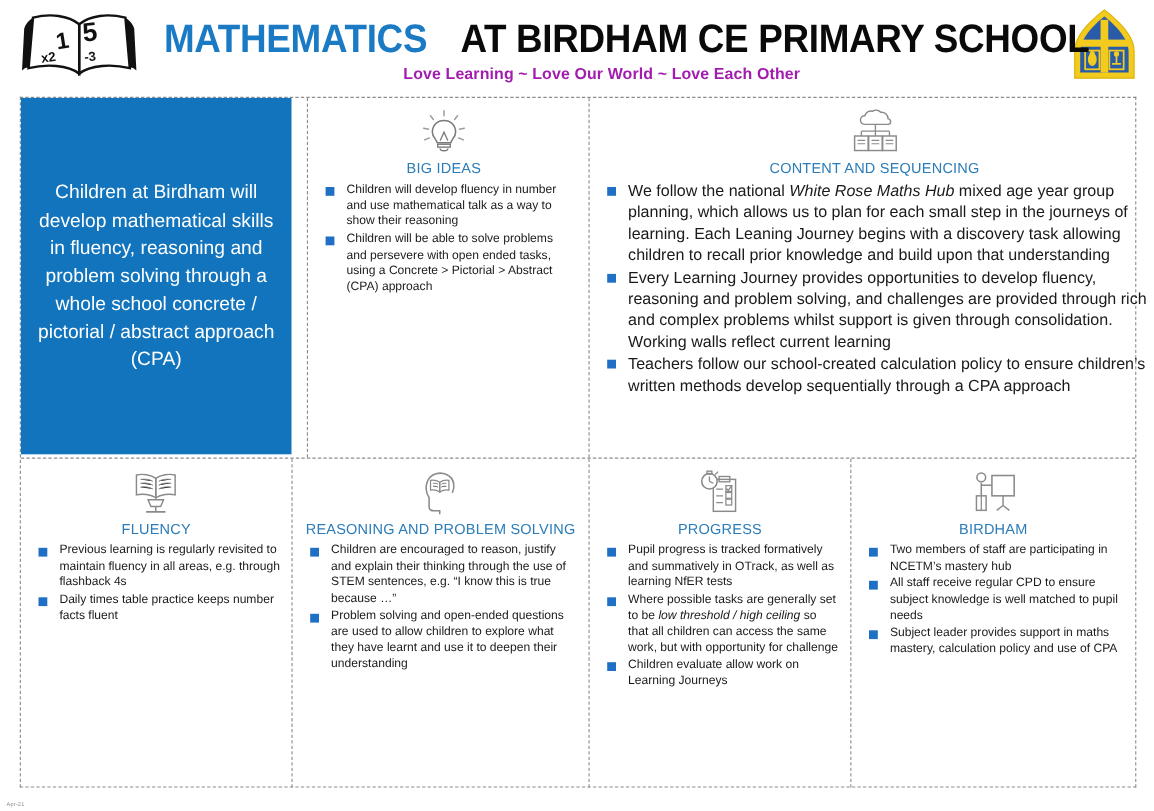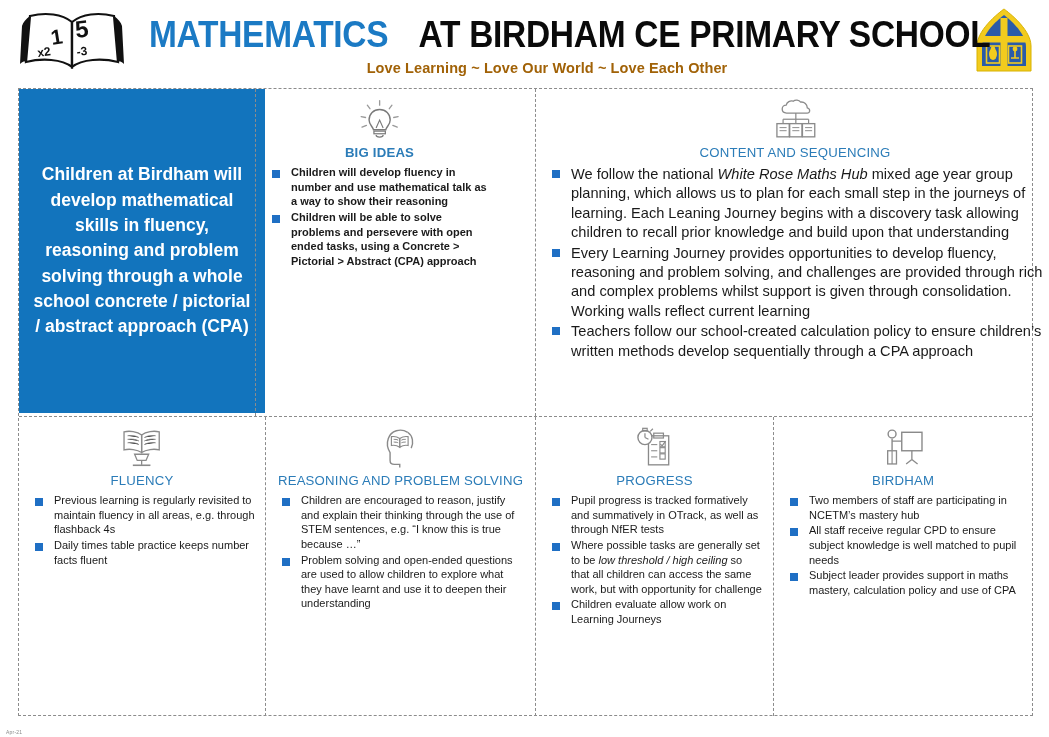--- a/index.html
+++ b/index.html
@@ -60,21 +60,21 @@
   .title-rest { color: #0a0a0a; }
   .tagline {
     position: absolute;
     left: 140px;
     right: 95px;
     top: 60px;
     text-align: center;
     font-family: "Liberation Sans Narrow", "Liberation Sans", sans-serif;
     font-size: 14.5px;
     font-weight: bold;
-    color: #a16207;
+    color: #a21caf;
     letter-spacing: 0.1px;
     white-space: nowrap;
   }
 
   
   .grid {
     position: absolute;
     left: 18px;
     top: 88px;
     width: 1015px;
@@ -119,21 +119,21 @@
     display: flex;
     align-items: center;
     justify-content: center;
     padding: 10px 12px;
     box-sizing: border-box;
   }
   .vision-text {
     font-size: 17.5px;
     line-height: 1.45;
     text-align: center;
-    font-weight: bold;
+    font-weight: normal;
   }
 
   
   .section {
     padding: 6px 8px 0 8px;
     box-sizing: border-box;
     height: 100%;
   }
   .sec-icon {
     display: block;
@@ -221,21 +221,21 @@
   </div>
 
   <div class="grid">
 
     <div class="row-top">
 
       <div class="vision">
         <div class="vision-text">Children at Birdham will develop mathematical skills in fluency, reasoning and problem solving through a whole school concrete / pictorial / abstract approach (CPA)</div>
       </div>
 
-      <div class="cell vdiv" style="left:236px; width:248px;font-weight:bold;">
+      <div class="cell vdiv" style="left:260px; width:248px;">
         <div class="section">
           <svg class="sec-icon" viewBox="0 0 56 50">
             <path d="M28 12 C21 12, 16 17, 16 24 C16 29, 20 31, 21 35 L35 35 C36 31, 40 29, 40 24 C40 17, 35 12, 28 12 Z" fill="none" stroke="#7a7a7a" stroke-width="1.6"></path>
             <rect x="21.5" y="36.5" width="13" height="3" fill="none" stroke="#7a7a7a" stroke-width="1.4"></rect>
             <path d="M24 41 C24 44, 32 44, 32 41" fill="none" stroke="#7a7a7a" stroke-width="1.4"></path>
             <path d="M24 33 L28 24 L32 33" fill="none" stroke="#7a7a7a" stroke-width="1.3"></path>
             <g stroke="#9a9a9a" stroke-width="1.5" stroke-linecap="round">
               <line x1="28" y1="2" x2="28" y2="7"></line>
               <line x1="14" y1="7" x2="17" y2="11"></line>
               <line x1="42" y1="7" x2="39" y2="11"></line>
@@ -350,21 +350,21 @@
             </g>
             <path d="M34.5 19.5 L36.5 21.5 L40.5 16" fill="none" stroke="#8a8a8a" stroke-width="1.4"></path>
             <circle cx="17" cy="12" r="8" fill="#ffffff" stroke="#8a8a8a" stroke-width="1.6"></circle>
             <line x1="17" y1="12" x2="17" y2="7" stroke="#8a8a8a" stroke-width="1.4"></line>
             <line x1="17" y1="12" x2="21" y2="14" stroke="#8a8a8a" stroke-width="1.4"></line>
             <rect x="14.5" y="1.5" width="5" height="3" fill="none" stroke="#8a8a8a" stroke-width="1.4"></rect>
             <line x1="23" y1="5" x2="26" y2="2" stroke="#8a8a8a" stroke-width="1.4"></line>
           </svg>
           <div class="sec-title">PROGRESS</div>
           <ul class="bullets">
-            <li>Pupil progress is tracked formatively and summatively in OTrack, as well as through NfER tests</li>
+            <li>Pupil progress is tracked formatively and summatively in OTrack, as well as learning NfER tests</li>
             <li>Where possible tasks are generally set to be <em>low threshold / high ceiling</em> so that all children can access the same work, but with opportunity for challenge</li>
             <li>Children evaluate allow work on Learning Journeys</li>
           </ul>
         </div>
       </div>
 
       <div class="cell vdiv" style="left:754px; width:259px;">
         <div class="section">
           <svg class="sec-icon" viewBox="0 0 56 50">
             <rect x="27" y="6" width="23" height="21" fill="none" stroke="#8a8a8a" stroke-width="1.6"></rect>

